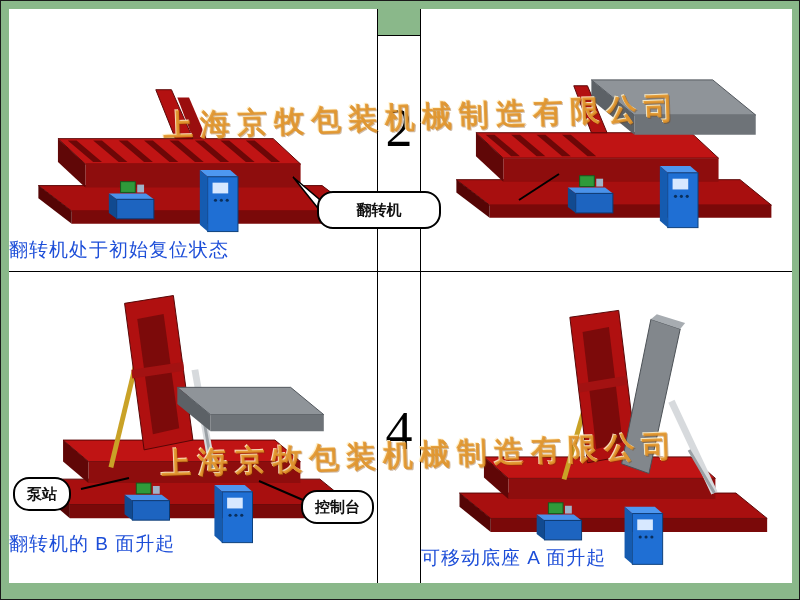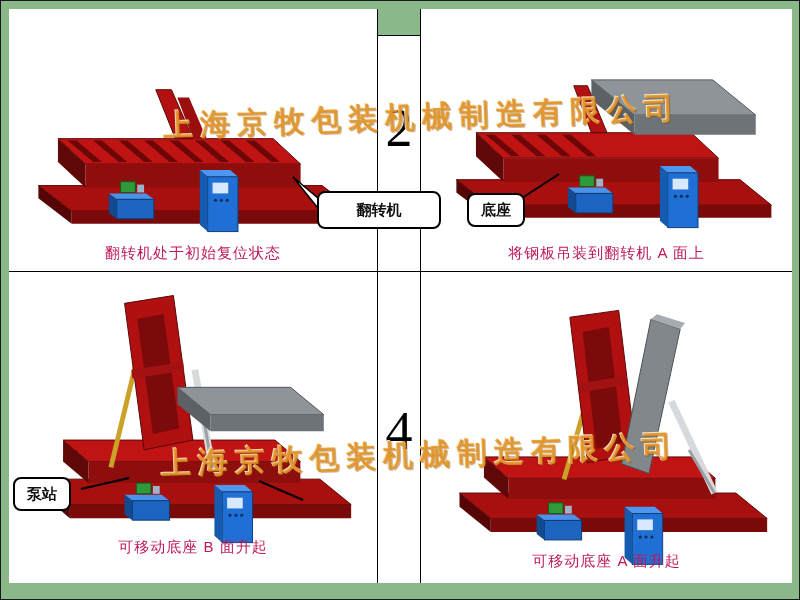--- a/index.html
+++ b/index.html
@@ -8,37 +8,37 @@
     background:#8ab88a;border:1px solid #1a1a1a;box-sizing:border-box;
     font-family:"Liberation Sans",sans-serif;overflow:hidden;
   }
   #grid{
     position:absolute;left:8px;top:8px;width:783px;height:574px;
     display:grid;grid-template-columns:368px 42px 371px;grid-template-rows:262px 311px;
     gap:1px;background:#000;
   }
   .cell{background:#fff;position:relative;overflow:hidden;}
   .caption{
-    position:absolute;left:0;right:0;text-align:center;
-    font-size:15px;color:#be185d;letter-spacing:1px;z-index:3;
+    position:absolute;left:0;right:0;text-align:left;
+    font-size:19px;color:#1d4ed8;letter-spacing:1px;z-index:3;
   }
   .green-block{height:26px;background:#8ab88a;border-bottom:1px solid #000;}
   .step-number{
     position:absolute;left:0;right:0;text-align:center;
     font-family:"Liberation Serif",serif;font-size:54px;color:#000;line-height:1;
   }
   .watermark{
     position:absolute;z-index:4;pointer-events:none;white-space:nowrap;
     font-family:"Liberation Serif",serif;font-weight:700;font-size:30px;letter-spacing:7px;
     color:rgba(226,146,36,0.85);
     text-shadow:1px 1px 0 rgba(120,60,0,0.35), -1px -1px 0 rgba(255,240,200,0.9);
     transform:rotate(-2deg);
   }
   .callout{
-    position:absolute;z-index:6;background:#fff;border:2px solid #000;border-radius:8px;
+    position:absolute;z-index:6;background:#fff;border:2px solid #000;border-radius:16px;
     padding:4px 12px;font-size:15px;font-weight:600;color:#111;text-align:center;line-height:1.45;
   }
   #leader-overlay{position:absolute;left:0;top:0;z-index:5;pointer-events:none;}
   svg{display:block;}
 </style>
 </head>
 <body>
 
 <div id="page">
 
@@ -115,21 +115,20 @@
         <g>
           <polygon points="238,144 269,144 277,151 246,151" fill="#4e97f0"></polygon>
           <rect x="246" y="151" width="31" height="56" fill="#1f6fd4" stroke="#0c3f7a"></rect>
           <polygon points="238,144 246,151 246,207 238,200" fill="#155bb0"></polygon>
           <rect x="251" y="157" width="16" height="11" fill="#d7e8ff"></rect>
           <circle cx="254" cy="175" r="1.6" fill="#0a2f5c"></circle>
             <circle cx="260" cy="175" r="1.6" fill="#0a2f5c"></circle>
             <circle cx="266" cy="175" r="1.6" fill="#0a2f5c"></circle>
         </g>
       </svg>
-      <div class="caption" style="bottom:8px">将钢板吊装到翻转机 A 面上</div>
     </div>
 
     <div class="cell">
       <svg width="362" height="293" viewBox="0 0 370 300" style="position:absolute;left:0px;top:4px">
         <polygon points="30,208 318,208 350,234 62,234" fill="#a80f0f" stroke="#5a0606"></polygon>
         <polygon points="62,234 350,234 350,248 62,248" fill="#7a0909"></polygon>
         <polygon points="30,208 62,234 62,248 30,221" fill="#550505"></polygon>
         <polygon points="55,168 272,168 298,190 81,190" fill="#c01414" stroke="#5a0606"></polygon>
         <polygon points="81,190 298,190 298,212 81,212" fill="#8e0d0d"></polygon>
         <polygon points="55,168 81,190 81,212 55,190" fill="#600707"></polygon>
@@ -156,21 +155,21 @@
         <g>
           <polygon points="210,214 241,214 249,221 218,221" fill="#4e97f0"></polygon>
           <rect x="218" y="221" width="31" height="52" fill="#1f6fd4" stroke="#0c3f7a"></rect>
           <polygon points="210,214 218,221 218,273 210,266" fill="#155bb0"></polygon>
           <rect x="223" y="227" width="16" height="11" fill="#d7e8ff"></rect>
           <circle cx="226" cy="245" r="1.6" fill="#0a2f5c"></circle>
             <circle cx="232" cy="245" r="1.6" fill="#0a2f5c"></circle>
             <circle cx="238" cy="245" r="1.6" fill="#0a2f5c"></circle>
         </g>
       </svg>
-      <div class="caption" style="bottom:26px">可移动底座 B 面升起</div>
+      <div class="caption" style="bottom:26px">翻转机的 B 面升起</div>
     </div>
 
     <div class="cell">
       <div class="step-number" style="top:132px">4</div>
     </div>
 
     <div class="cell">
       <svg width="362" height="293" viewBox="0 0 370 300" style="position:absolute;left:4px;top:14px">
         <polygon points="35,212 318,212 350,238 67,238" fill="#a80f0f" stroke="#5a0606"></polygon>
         <polygon points="67,238 350,238 350,252 67,252" fill="#7a0909"></polygon>
@@ -218,16 +217,16 @@
   <svg id="leader-overlay" width="800" height="600">
     <polygon points="318,198 324,216 292,176" fill="#ffffff" stroke="#000000" stroke-width="1.5"></polygon>
     <line x1="518" y1="199" x2="558" y2="173" stroke="#000000" stroke-width="2"></line>
     <line x1="80" y1="488" x2="128" y2="477" stroke="#000000" stroke-width="2"></line>
     <line x1="302" y1="499" x2="258" y2="480" stroke="#000000" stroke-width="2"></line>
   </svg>
 
   <div class="callout" style="left:316px;top:190px;width:112px;padding:6px 4px">
     <div>翻转机</div>
   </div>
-  <div class="callout" style="left:466px;top:192px">底座</div>
   <div class="callout" style="left:12px;top:476px">泵站</div>
+  <div class="callout" style="left:300px;top:489px">控制台</div>
 
 </div>
 
 </body></html>

